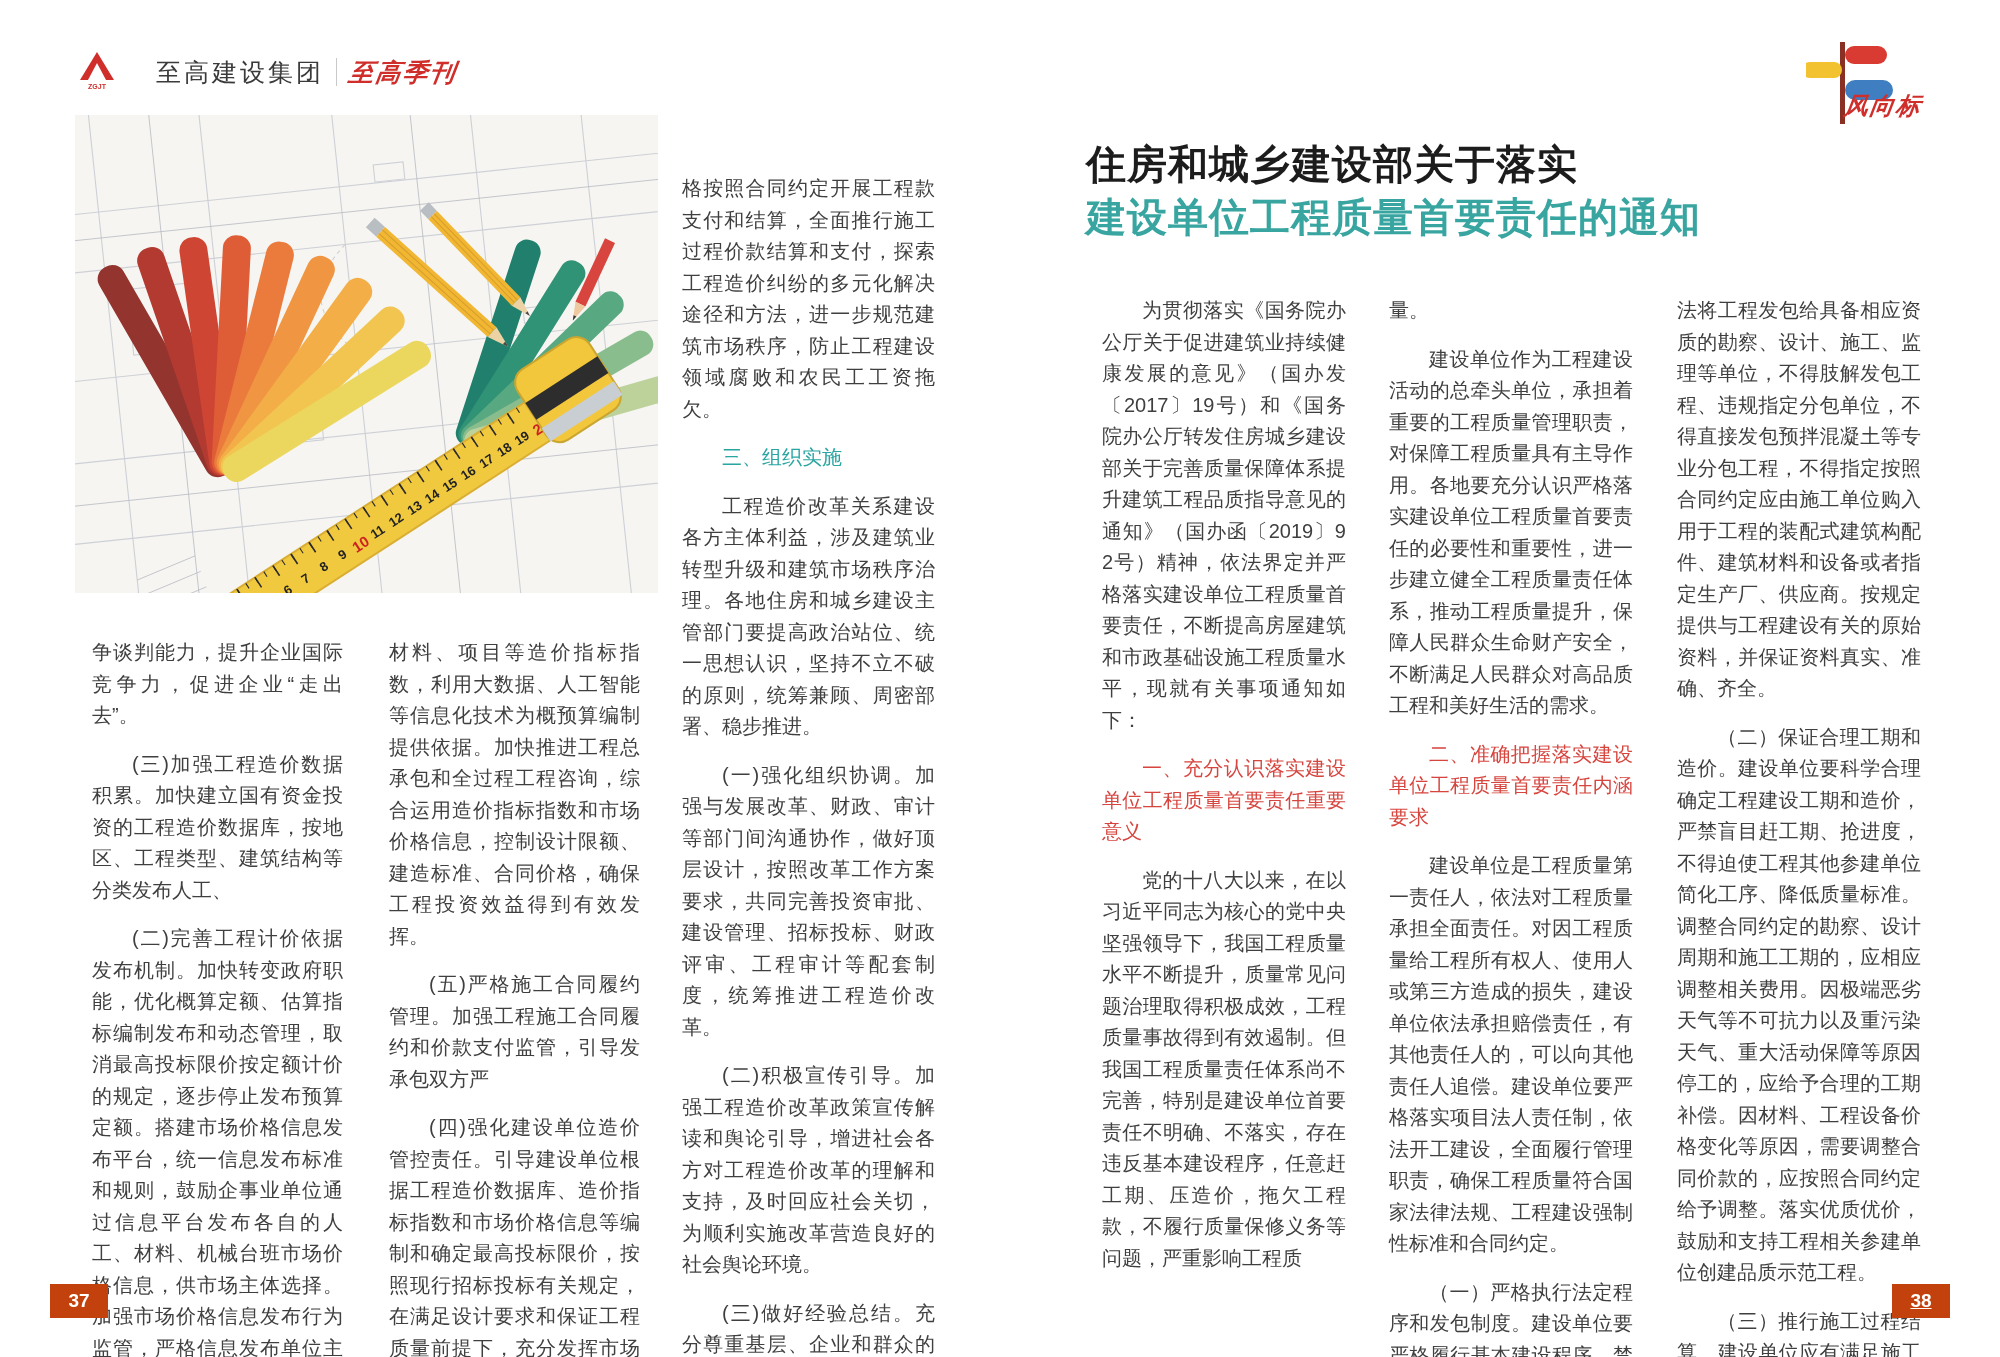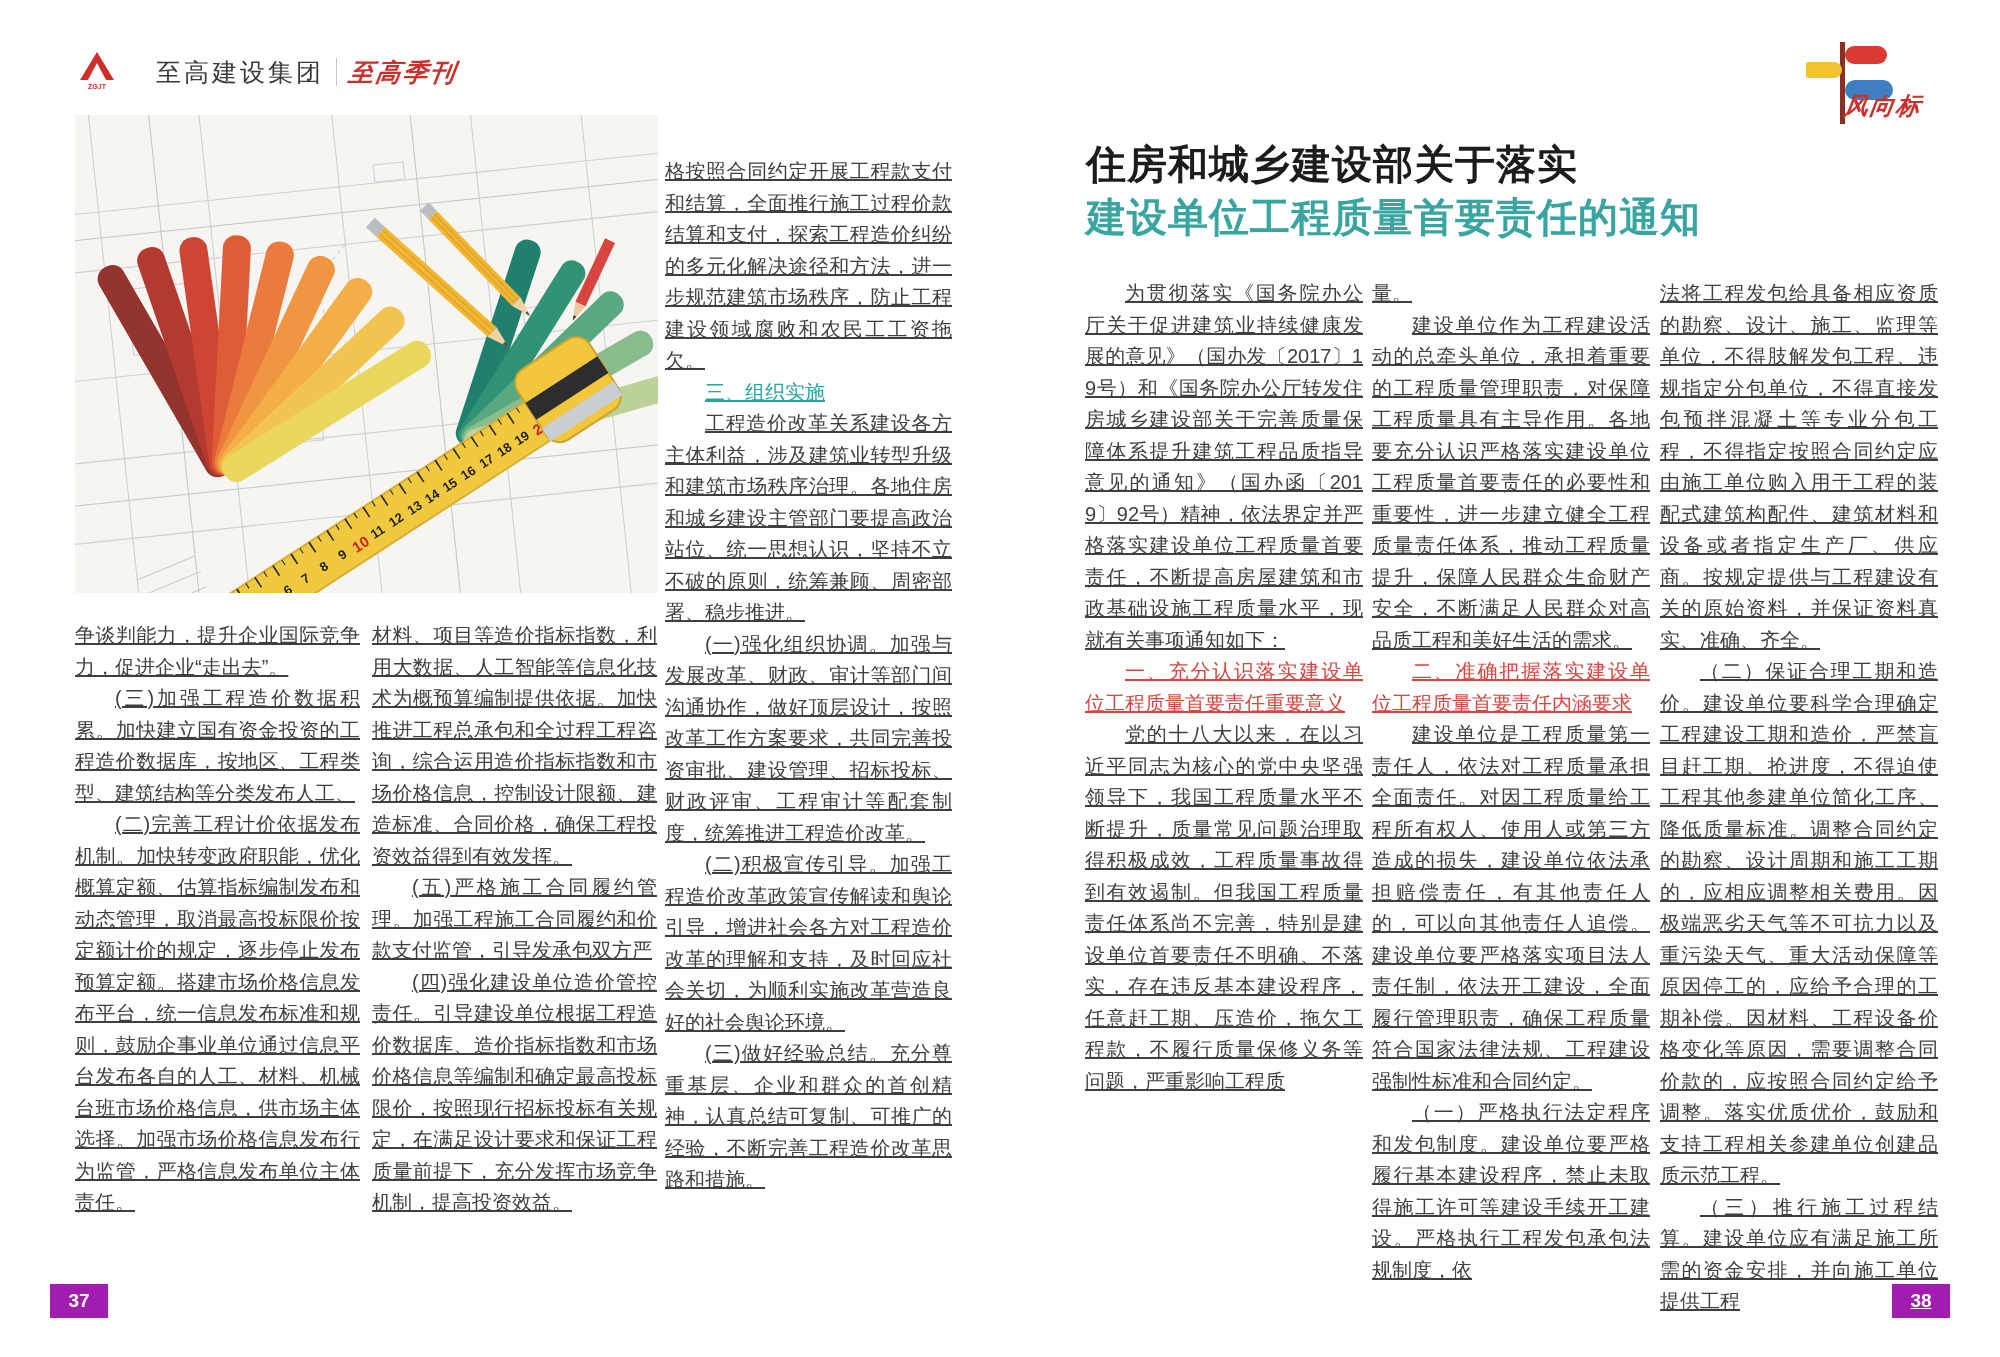--- a/index.html
+++ b/index.html
@@ -12,31 +12,31 @@
   .hdr-company{font-size:25px;font-weight:normal;color:#3a3a3a;letter-spacing:3px;margin-left:28px;}
   .hdr-sep{width:1px;height:28px;background:#c9c9c9;}
   .hdr-journal{font-size:25px;font-weight:bold;color:#cf2e2a;font-style:italic;transform:skewX(-8deg);letter-spacing:2px;}
   .hdr-right{position:absolute;left:1806px;top:40px;width:150px;height:90px;}
   .hdr-right .label{position:absolute;left:38px;top:50px;font-size:24px;font-weight:bold;color:#cf2e2a;font-style:italic;transform:skewX(-8deg);letter-spacing:2px;}
   
   .photo{position:absolute;left:75px;top:115px;width:583px;height:478px;overflow:hidden;}
   
   .col{position:absolute;font-size:20px;line-height:31.5px;color:#3f3f3f;
        text-align:justify;word-break:break-all;}
-  .para{margin:0;text-indent:2em;text-decoration:underline;}
+  .para{margin:17px;text-indent:2em;}
   .para.cont{text-indent:0;}
   .h-teal{color:#2aa6a2;}
   .h-red{color:#d7453f;}
   
   .title{position:absolute;left:1086px;top:138px;margin:0;font-weight:900;letter-spacing:1px;}
   .title span{display:block;font-size:40px;line-height:53px;}
   .title .t1{color:#1c1c1c;}
   .title .t2{color:#38a5a1;}
   
-  .badge{position:absolute;top:1284px;width:58px;height:34px;background:#a21caf;color:#fff;
+  .badge{position:absolute;top:1284px;width:58px;height:34px;background:#c2410c;color:#fff;
          display:flex;align-items:center;justify-content:center;font-size:19px;font-weight:bold;}
   .badge.left{left:50px;}
   .badge.right{left:1892px;text-decoration:underline;}
 </style>
 </head>
 <body>
 
 <div class="hdr-left">
   <span>
     <svg width="38" height="40" viewBox="0 0 38 40">

